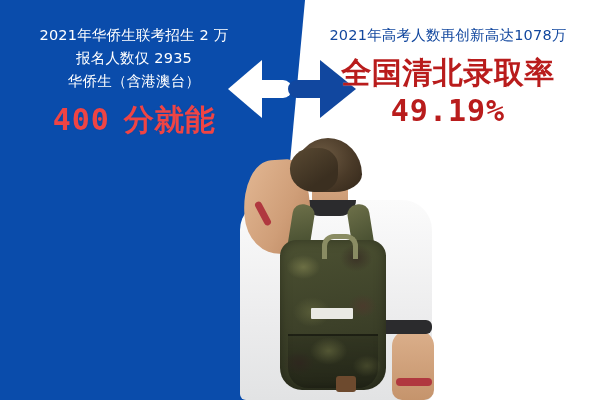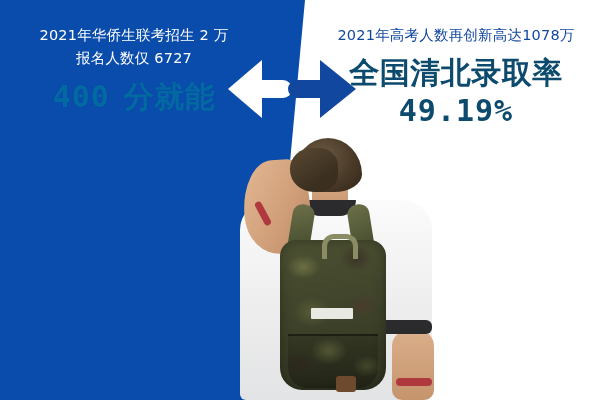--- a/index.html
+++ b/index.html
@@ -33,45 +33,45 @@
     text-align: center;
     line-height: 1.32;
     white-space: nowrap;
   }
   .left-text {
     left: 0;
     top: 26px;
     width: 268px;
   }
   .right-text {
-    left: 312px;
+    left: 304px;
     top: 26px;
     width: 288px;
   }
   .small-line {
     font-size: 14.5px;
     letter-spacing: 0.2px;
     margin: 0 0 4px 0;
   }
   .left-text .small-line { color: #ffffff; }
   .right-text .small-line { color: #12479E; }
 
   .big-line {
     font-size: 30px;
     font-weight: bold;
     letter-spacing: 0.5px;
     margin: 0;
     line-height: 1.25;
   }
   .left-text .big-line {
-    color: #0369a1;
+    color: #ef4444;
     text-shadow: 0 0 1px rgba(10,76,171,0.55);
   }
   .right-text .big-line {
-    color: #0c4a6e;
+    color: #b91c1c;
     text-shadow: 0 0 1px rgba(255,255,255,0.6);
   }
   .big-num {
     font-family: "DejaVu Sans Mono", "Liberation Mono", monospace;
     font-weight: bold;
     letter-spacing: 1px;
   }
   .spacer-gap { display: inline-block; width: 14px; }
   .left-text .big-first { margin-top: 10px; }
   .right-text .big-first { margin-top: 9px; }
@@ -310,21 +310,22 @@
     <div class="arrow-left-tail"></div>
   </div>
 
   <div class="arrow-right-wrap">
     <div class="arrow-right-tail"></div>
     <div class="arrow-right-head"></div>
   </div>
 
   <div class="text-block left-text">
     <p class="small-line">2021年华侨生联考招生 2 万</p>
-    <p class="small-line">报名人数仅 6727</p>
+    <p class="small-line">报名人数仅 2935</p>
+    <p class="small-line">华侨生（含港澳台）</p>
     <p class="big-line big-first"><span class="big-num">400</span><span class="spacer-gap"></span><span>分就能</span></p>
   </div>
 
   <div class="text-block right-text">
     <p class="small-line">2021年高考人数再创新高达1078万</p>
     <p class="big-line big-first">全国清北录取率</p>
     <p class="big-line big-num">49.19%</p>
   </div>
 
 </div>

